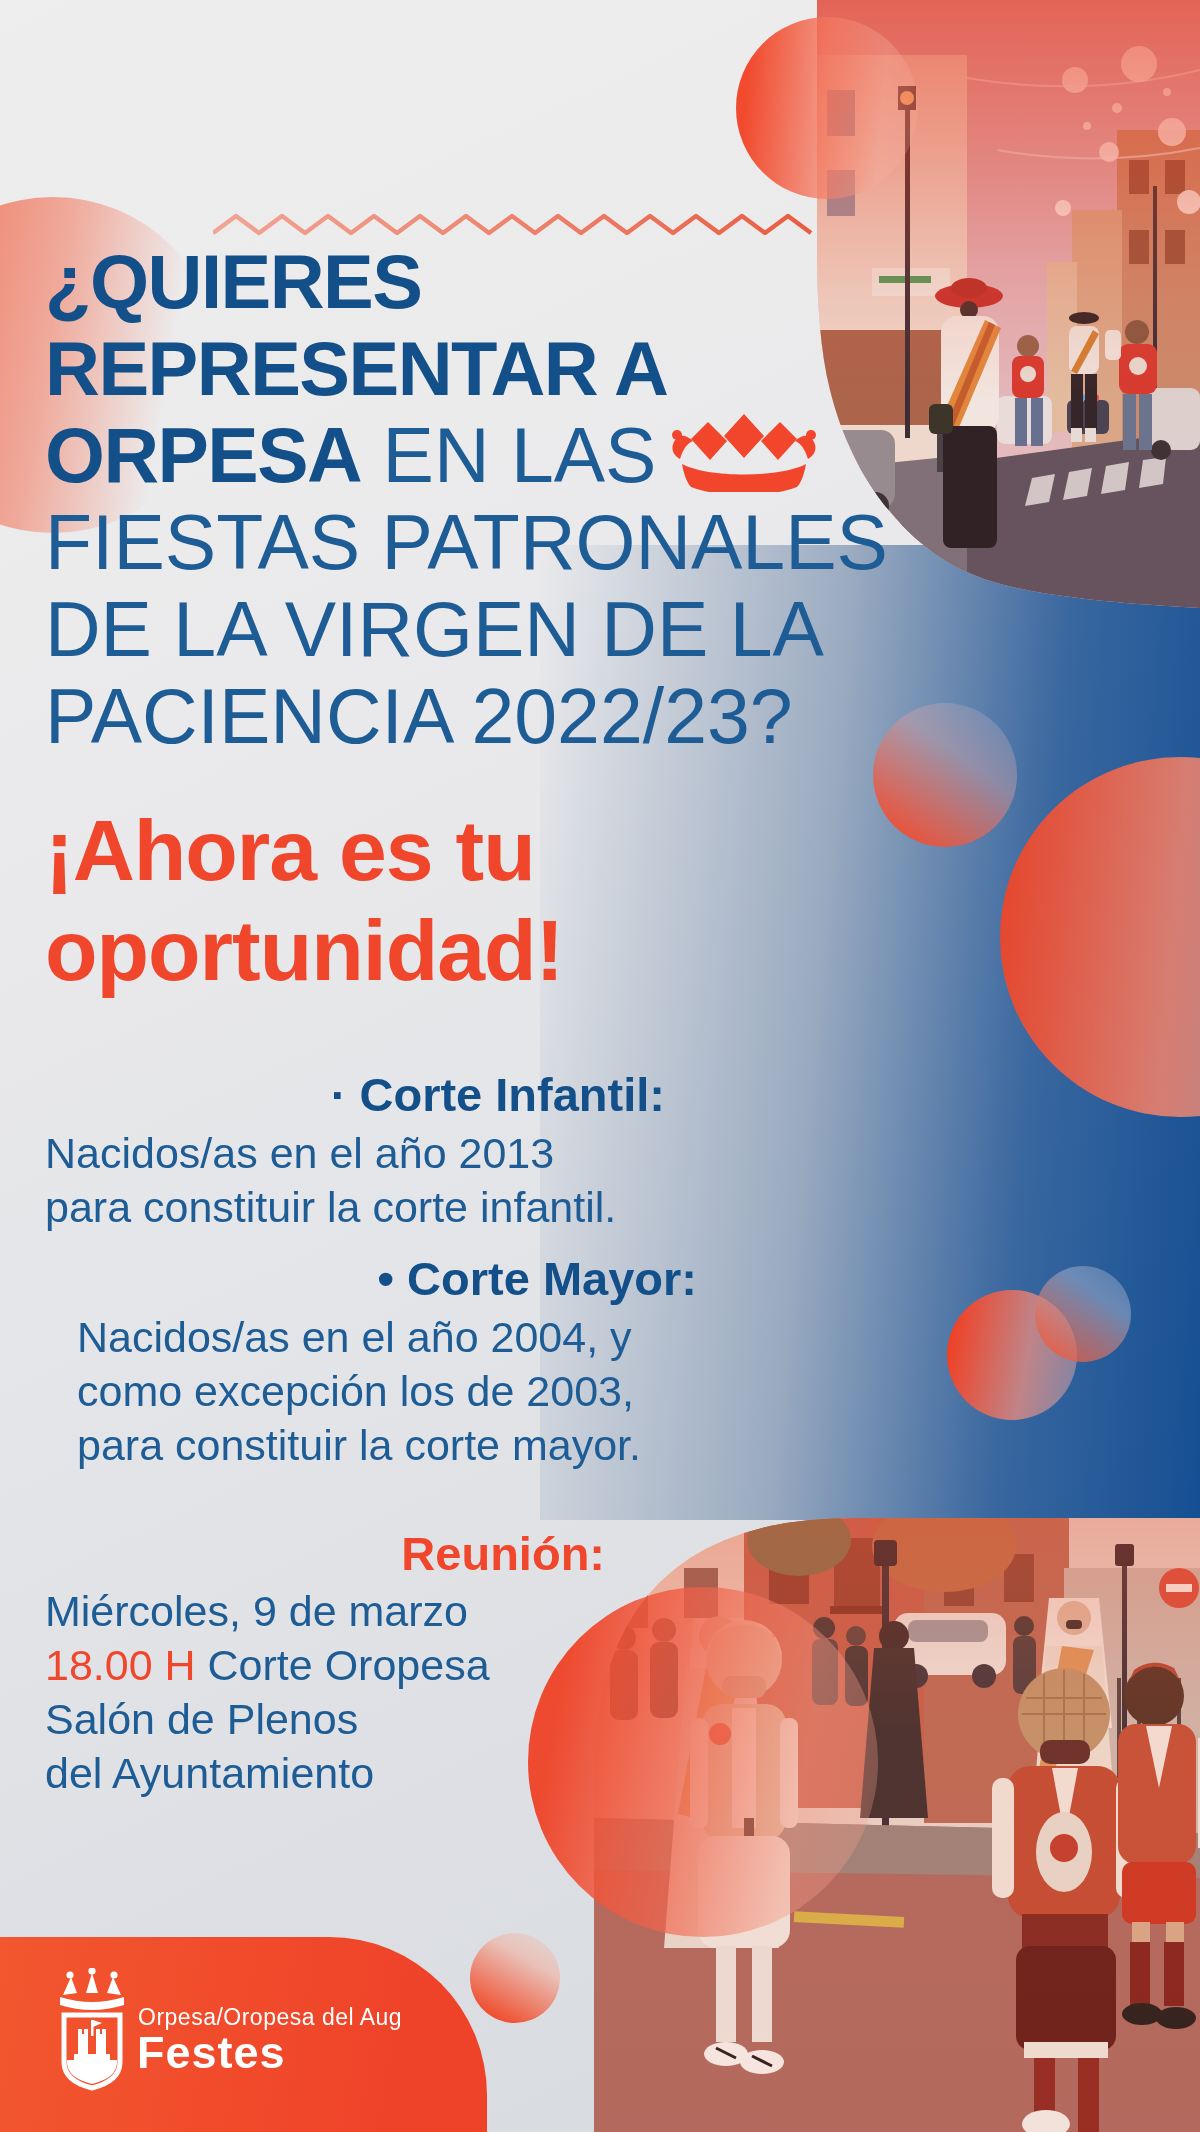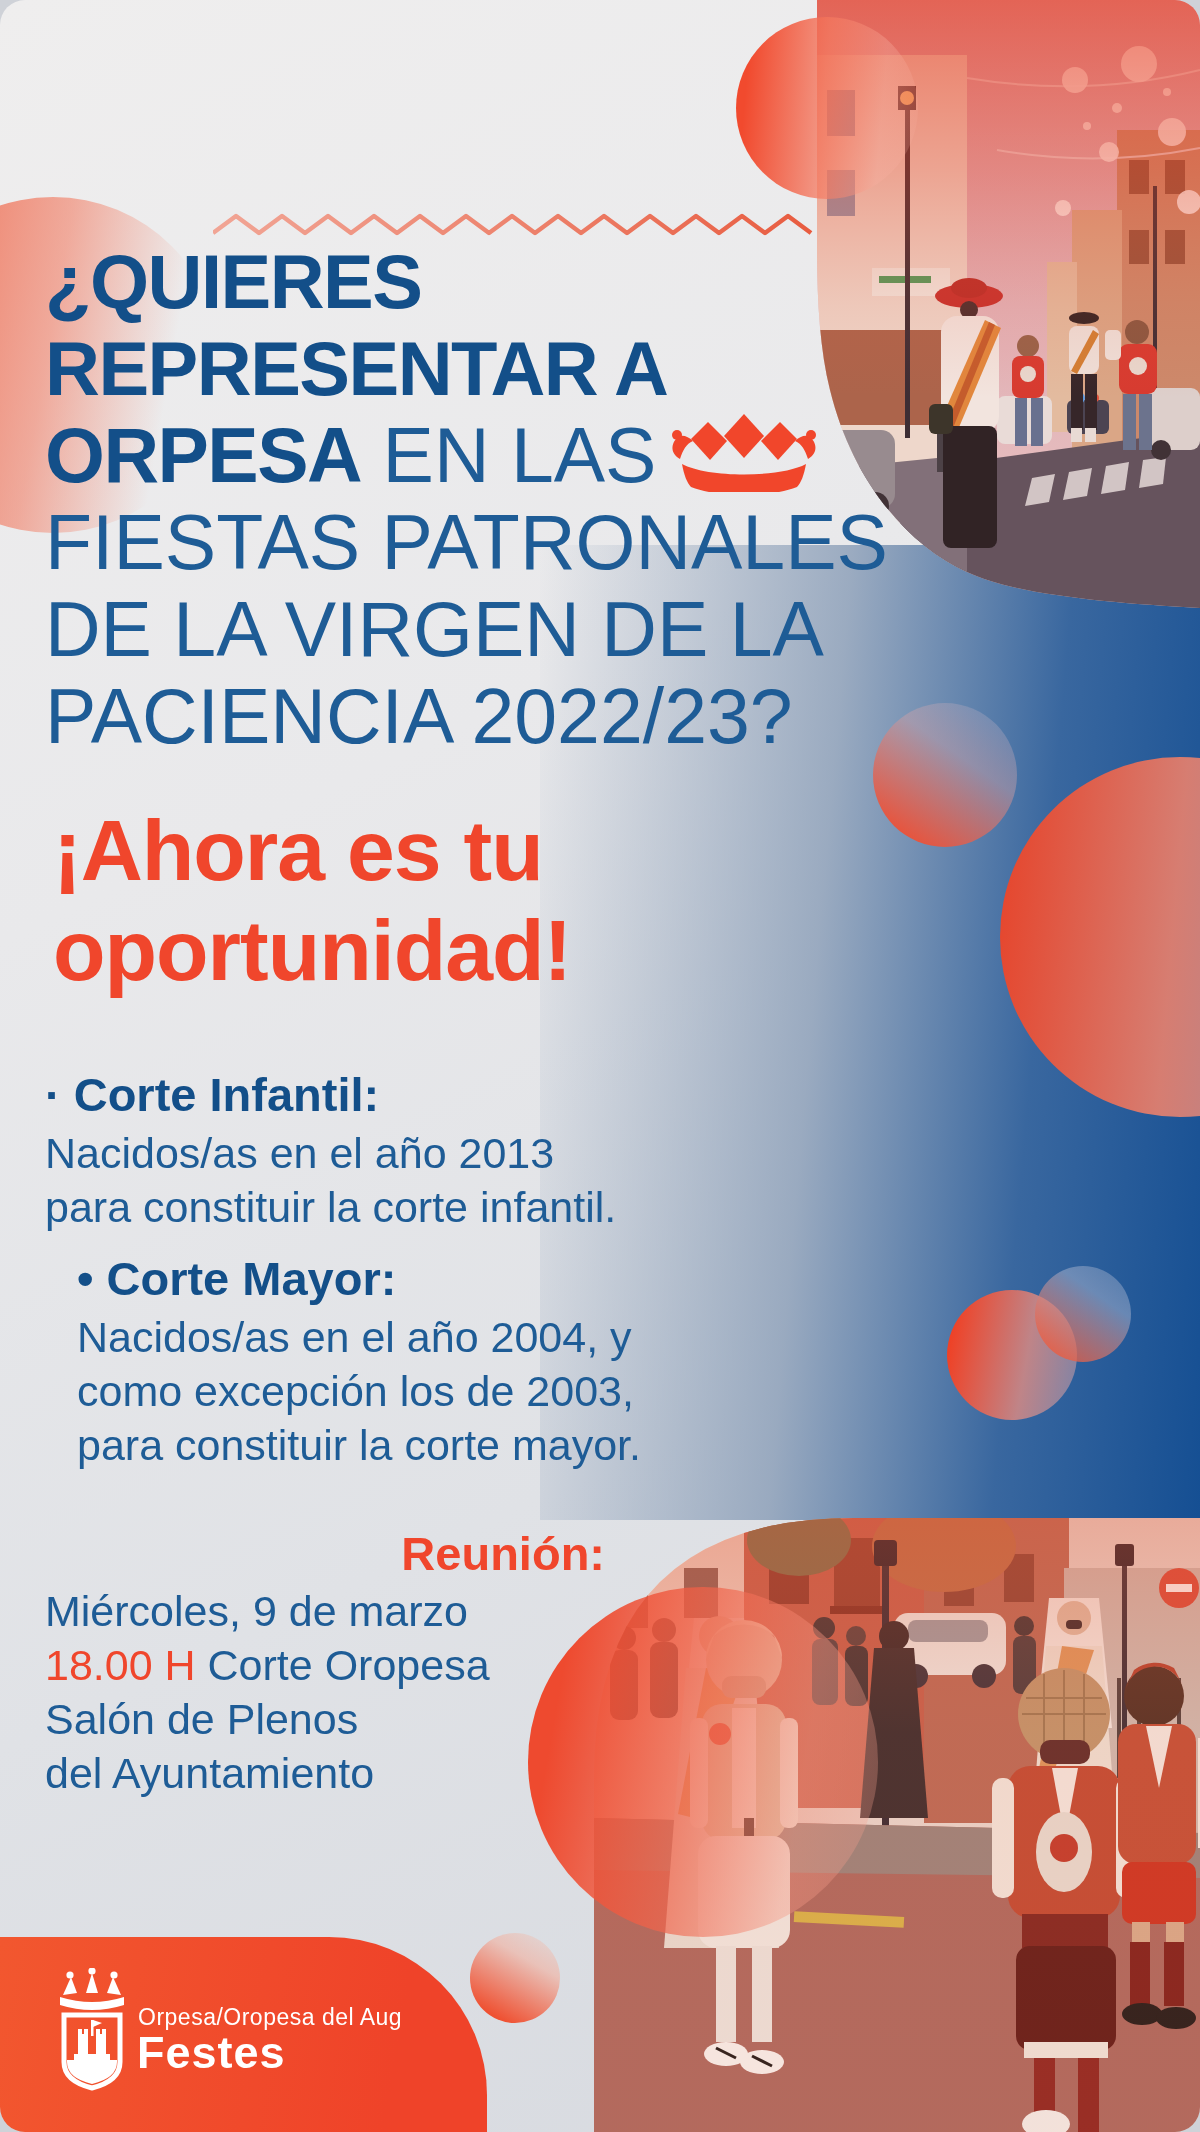--- a/index.html
+++ b/index.html
@@ -6,21 +6,20 @@
     --accent-red:#F0462C;
     --blue-bold:#134F89;
     --blue-regular:#1E5C96;
     --footer-red:#F0482E;
   }
   html,body{margin:0;padding:0;background:#cfd2d8;}
   #poster{
     position:relative;width:1200px;height:2132px;overflow:hidden;
     font-family:"Liberation Sans", sans-serif;
     background:linear-gradient(155deg,#EFEEEE 0%,#E9E9EB 35%,#E0E2E6 65%,#D6D9DF 100%);
-    border-radius:25px;
   }
   .abs{position:absolute;}
   .circle{border-radius:50%;}
 
   
   .blush-circle{left:-115px;top:197px;width:336px;height:336px;z-index:1;
     background:linear-gradient(100deg,rgba(238,91,60,.85) 5%,rgba(242,115,88,.55) 48%,rgba(242,130,105,0) 80%);}
   .blue-band{left:540px;top:545px;width:660px;height:975px;z-index:1;
     background:linear-gradient(95deg,rgba(226,227,230,0) 0%,rgba(141,160,185,.85) 42%,#39679F 72%,#154F93 100%);}
   .sun-circle{left:736px;top:17px;width:182px;height:182px;z-index:4;
@@ -45,27 +44,27 @@
   #bottom-photo{left:594px;top:1518px;}
 
   
   .headline{left:45px;top:238px;width:860px;z-index:6;}
   .hl-line{display:block;font-size:77px;line-height:87px;font-weight:400;color:var(--blue-regular);letter-spacing:0;}
   .hl-bold,.hl-line b{font-weight:800;color:var(--blue-bold);letter-spacing:-1.5px;}
   .hl-bold{font-size:76px;}
 
   .crown-icon{left:668px;top:408px;z-index:6;}
 
-  .opportunity{left:45px;top:800px;z-index:6;margin-left:8px;}
+  .opportunity{left:45px;top:800px;z-index:6;}
   .opp-line{display:block;font-size:86px;line-height:100px;font-weight:800;color:var(--accent-red);letter-spacing:-1px;}
 
   .section{left:45px;width:620px;z-index:6;}
   #section-infantil{top:1064px;}
   #section-mayor{top:1248px;margin-left:32px;}
-  .sec-title{display:block;font-size:47px;line-height:62px;font-weight:700;color:var(--blue-bold);}
+  .sec-title{display:block;font-size:47px;line-height:62px;font-weight:700;color:var(--blue-bold);text-align:right;}
   .sec-line{display:block;font-size:43px;line-height:54px;font-weight:400;color:var(--blue-regular);}
 
   .meeting{left:45px;top:1524px;width:560px;z-index:6;}
   .meet-title{display:block;font-size:47px;line-height:60px;font-weight:700;color:var(--accent-red);text-align:right;}
   .meet-line{display:block;font-size:43px;line-height:54px;font-weight:400;color:var(--blue-regular);}
   .meet-time{color:var(--accent-red);}
 
   .footer-bar{left:0;top:1937px;width:487px;height:195px;z-index:5;
     background:linear-gradient(100deg,#F2572F 0%,#EF4329 80%);
     border-top-right-radius:158px;}

